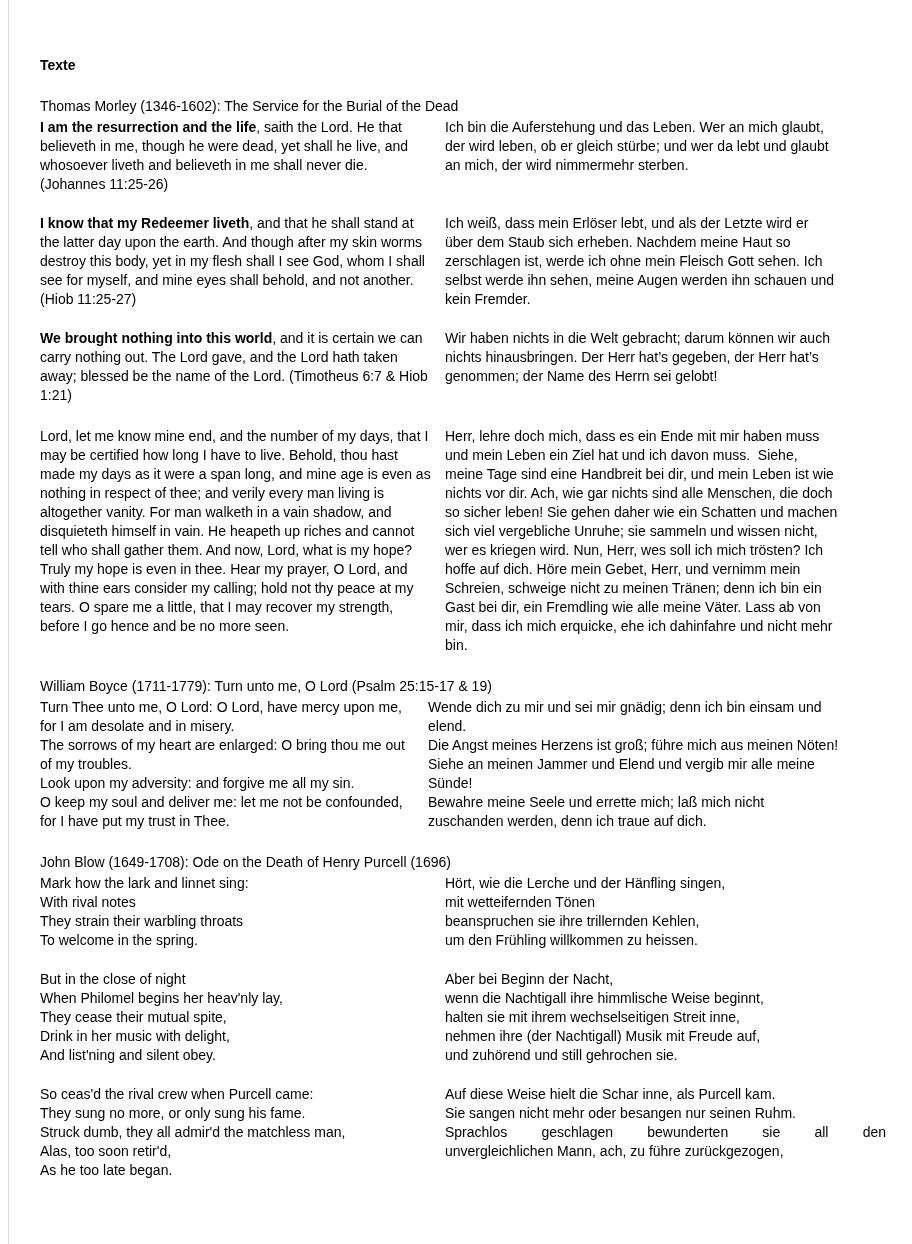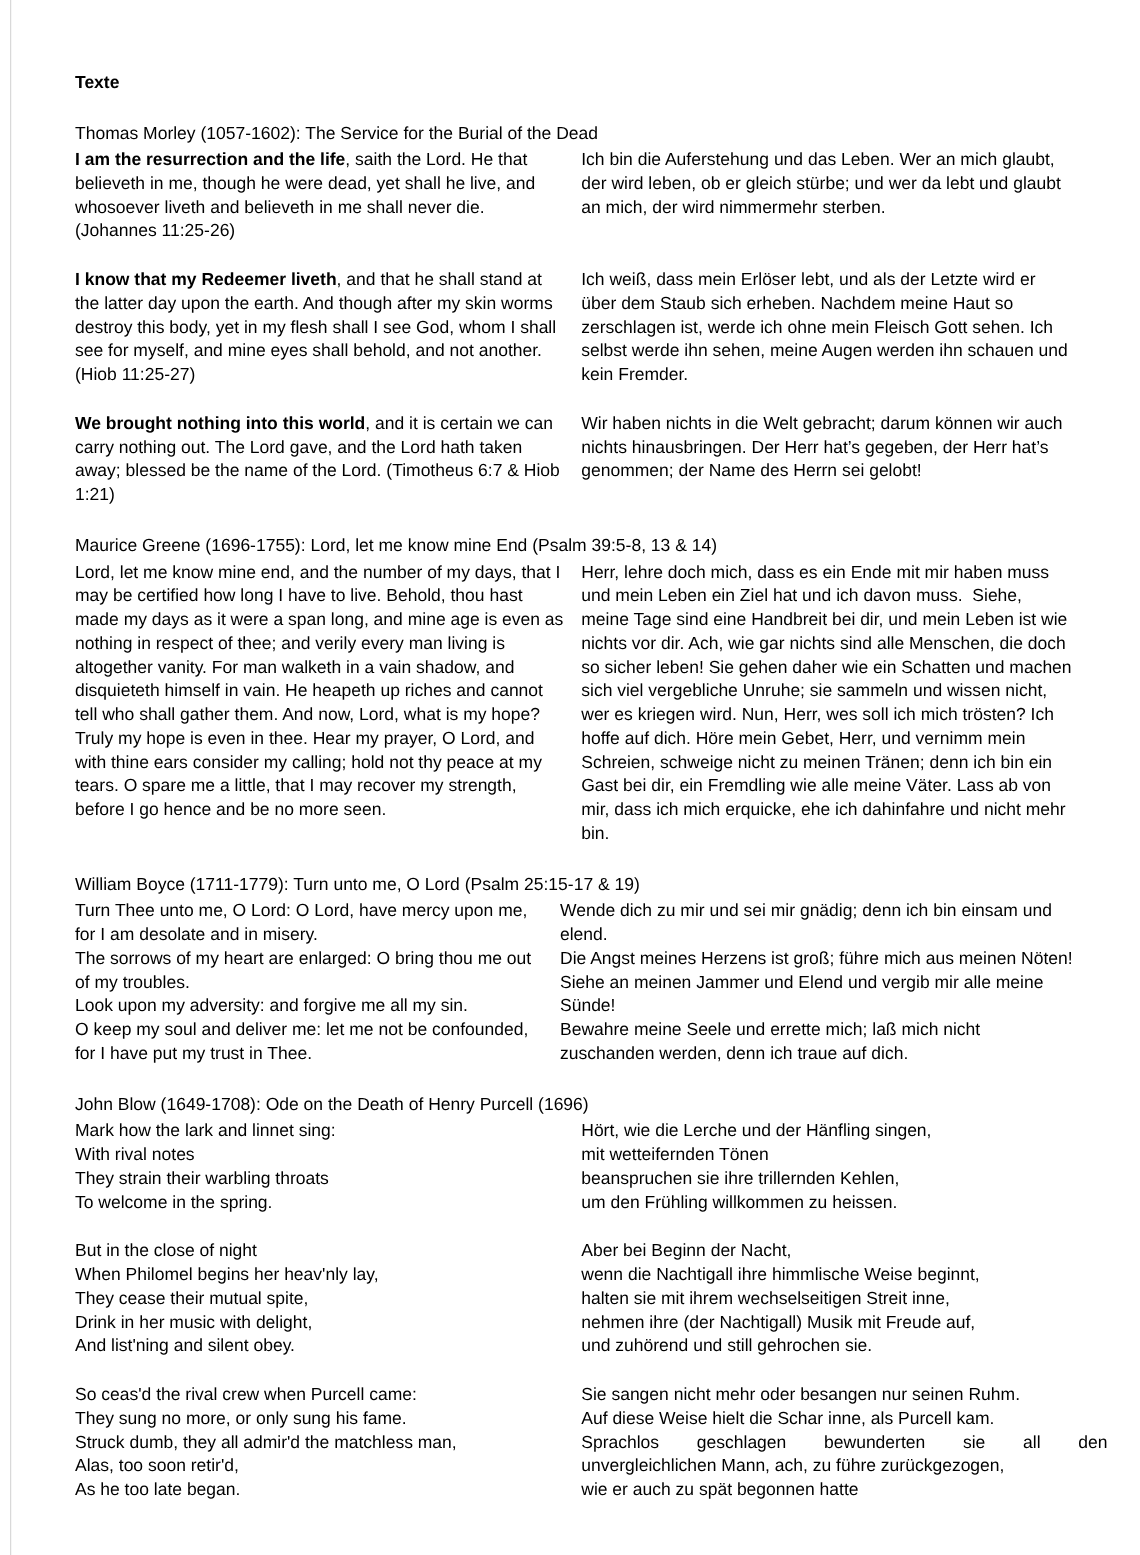--- a/index.html
+++ b/index.html
@@ -13,21 +13,21 @@
     line-height: 19px;
     color: #000000;
     overflow: hidden;
   }
   .left-rule {
     position: absolute;
     left: 8px; top: 0;
     width: 1px; height: 1244px;
     background: #d9d9d9;
   }
-  .content { padding: 56px 26px 20px 60px; }
+  .content { padding: 56px 26px 20px 40px; }
   .doc-title { font-weight: bold; margin: 0 0 21px 0; }
   .section { margin-top: 22px; }
   .section-header { margin: 0 0 2px 0; white-space: pre-wrap; }
   .section-header b { font-weight: normal; }
   .group { display: grid; grid-template-columns: 405px 1fr; margin: 0; }
   .section-boyce .group { grid-template-columns: 388px 1fr; }
   .group + .group { margin-top: 20px; }
   .group p { margin: 0; white-space: pre-line; padding-right: 12px; }
   .group p.de { padding-right: 0; }
   .de-lines { margin: 0; }
@@ -38,21 +38,21 @@
 </head>
 <body>
 
 <div class="page">
   <div class="left-rule"></div>
   <div class="content">
 
     <p class="doc-title">Texte</p>
 
     <div class="section section-morley">
-      <p class="section-header"><b>Thomas Morley</b><span> (1057-1602): </span><b>The Service for the Burial of the Dead</b><span></span></p>
+      <p class="section-header"><b>Thomas Morley</b><span> (1346-1602): </span><b>The Service for the Burial of the Dead</b><span></span></p>
       <div class="group">
         <p class="en"><b>I am the resurrection and the life</b><span>, saith the Lord. He that
 believeth in me, though he were dead, yet shall he live, and
 whosoever liveth and believeth in me shall never die.
 (Johannes 11:25-26)</span></p>
         <p class="de">Ich bin die Auferstehung und das Leben. Wer an mich glaubt,
 der wird leben, ob er gleich stürbe; und wer da lebt und glaubt
 an mich, der wird nimmermehr sterben.</p>
       </div>
       <div class="group">
@@ -72,21 +72,20 @@
 carry nothing out. The Lord gave, and the Lord hath taken
 away; blessed be the name of the Lord. (Timotheus 6:7 &amp; Hiob
 1:21)</span></p>
         <p class="de">Wir haben nichts in die Welt gebracht; darum können wir auch
 nichts hinausbringen. Der Herr hat’s gegeben, der Herr hat’s
 genommen; der Name des Herrn sei gelobt!</p>
       </div>
     </div>
 
     <div class="section section-greene">
-      <p class="section-header"><b>Maurice Greene</b><span> (1696-1755): </span><b>Lord, let me know mine End</b><span> (Psalm 39:5-8, 13 &amp; 14)</span></p>
       <div class="group">
         <p class="en">Lord, let me know mine end, and the number of my days, that I
 may be certified how long I have to live. Behold, thou hast
 made my days as it were a span long, and mine age is even as
 nothing in respect of thee; and verily every man living is
 altogether vanity. For man walketh in a vain shadow, and
 disquieteth himself in vain. He heapeth up riches and cannot
 tell who shall gather them. And now, Lord, what is my hope?
 Truly my hope is even in thee. Hear my prayer, O Lord, and
 with thine ears consider my calling; hold not thy peace at my
@@ -151,23 +150,22 @@
 nehmen ihre (der Nachtigall) Musik mit Freude auf,
 und zuhörend und still gehrochen sie.</p>
       </div>
       <div class="group">
         <p class="en">So ceas'd the rival crew when Purcell came:
 They sung no more, or only sung his fame.
 Struck dumb, they all admir'd the matchless man,
 Alas, too soon retir'd,
 As he too late began.</p>
         <div class="de-lines">
+          <div>Auf diese Weise hielt die Schar inne, als Purcell kam.</div>
           <div>Sie sangen nicht mehr oder besangen nur seinen Ruhm.</div>
-          <div>Auf diese Weise hielt die Schar inne, als Purcell kam.</div>
           <div class="stretch">Sprachlos geschlagen bewunderten sie all den</div>
           <div>unvergleichlichen Mann, ach, zu führe zurückgezogen,</div>
-          <div>wie er auch zu spät begonnen hatte</div>
         </div>
       </div>
     </div>
 
   </div>
 </div>
 
 </body></html>

